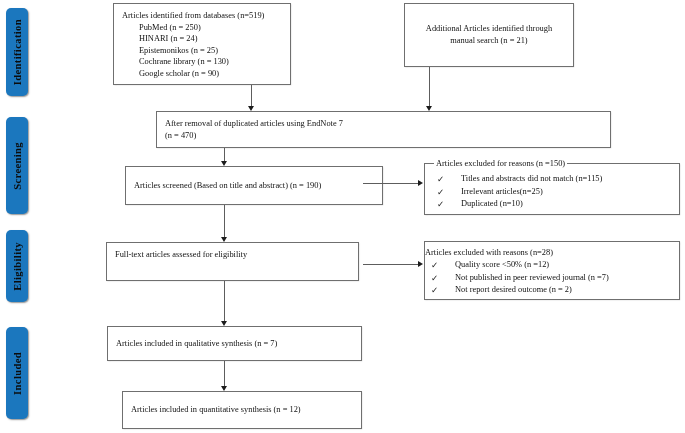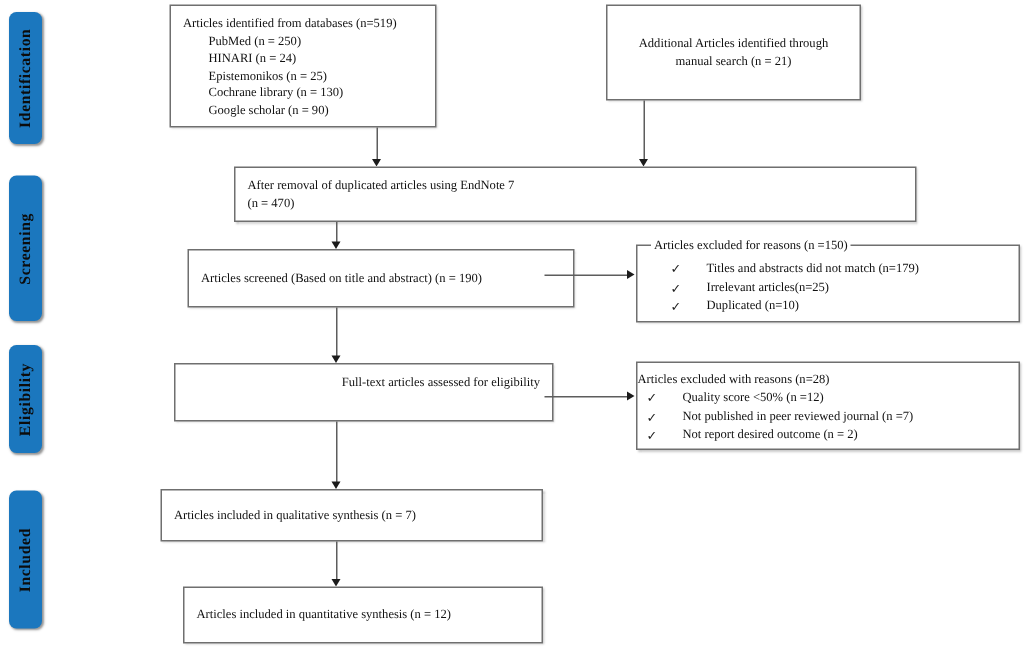--- a/index.html
+++ b/index.html
@@ -157,42 +157,42 @@
 
   <div class="box pad" style="left:105px;top:166px;width:258px;height:39px;margin-left:20px;">
     <div class="vmid">
       <span class="txt">Articles  screened (Based on title  and abstract)  (n = 190)</span>
     </div>
   </div>
 
   <div class="ln lnh" style="left:363px;top:183px;width:56px;"></div>
   <div class="arrow-r" style="left:418px;top:180px;"></div>
 
-  <div class="box exbox" style="left:424px;top:163px;width:256px;height:52px;padding:9px 6px 4px 16px;">
+  <div class="box exbox" style="left:424px;top:163px;width:256px;height:52px;padding:9px 6px 4px 6px;">
     <span class="exhead">Articles excluded for reasons (n =150)</span>
     <ul class="exlist">
       <li>
         <span class="tick">✓</span>
-        <span>Titles  and abstracts did not match (n=179)</span>
+        <span>Titles  and abstracts did not match (n=115)</span>
       </li>
       <li>
         <span class="tick">✓</span>
         <span>Irrelevant articles(n=25)</span>
       </li>
       <li>
         <span class="tick">✓</span>
         <span>Duplicated (n=10)</span>
       </li>
     </ul>
   </div>
 
   <div class="ln lnv" style="left:224px;top:205px;height:33px;"></div>
   <div class="arrow-d" style="left:221px;top:237px;"></div>
 
-  <div class="box pad" style="left:116px;top:242px;width:253px;height:39px;text-align:right;">
+  <div class="box pad" style="left:106px;top:242px;width:253px;height:39px;">
     <span class="txt">Full-text  articles assessed for eligibility</span>
   </div>
 
   <div class="ln lnh" style="left:363px;top:264px;width:56px;"></div>
   <div class="arrow-r" style="left:418px;top:261px;"></div>
 
   <div class="box exbox" style="left:424px;top:241px;width:256px;height:59px;padding:5px 6px 4px 0;">
     <span class="exhead inside">Articles excluded with reasons (n=28)</span>
     <ul class="exlist">
       <li>

